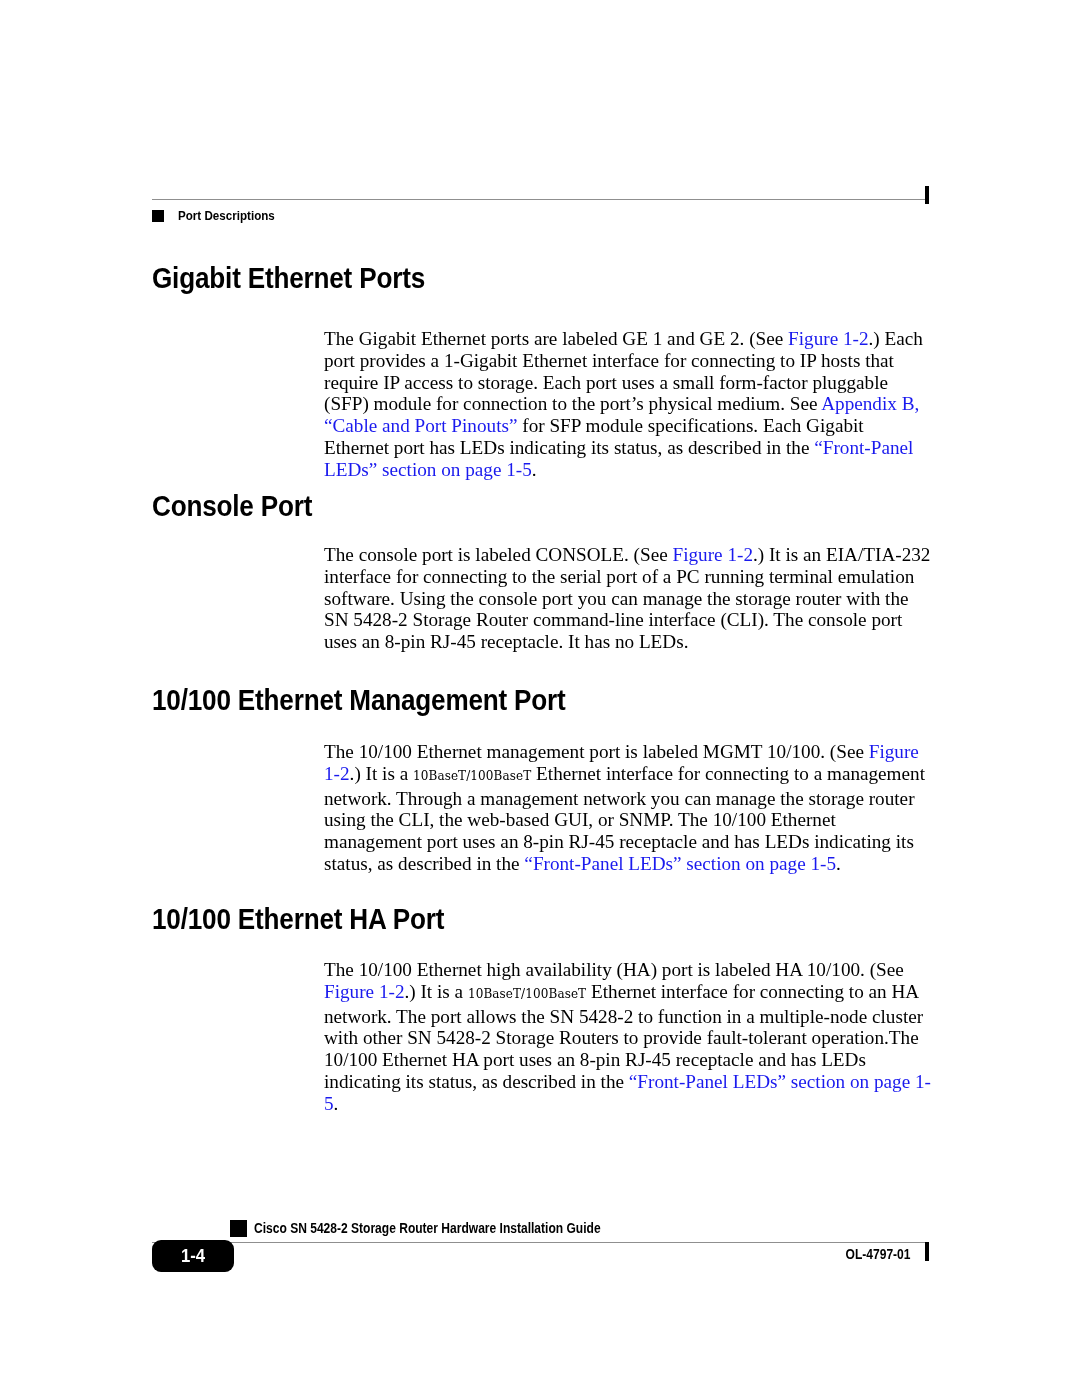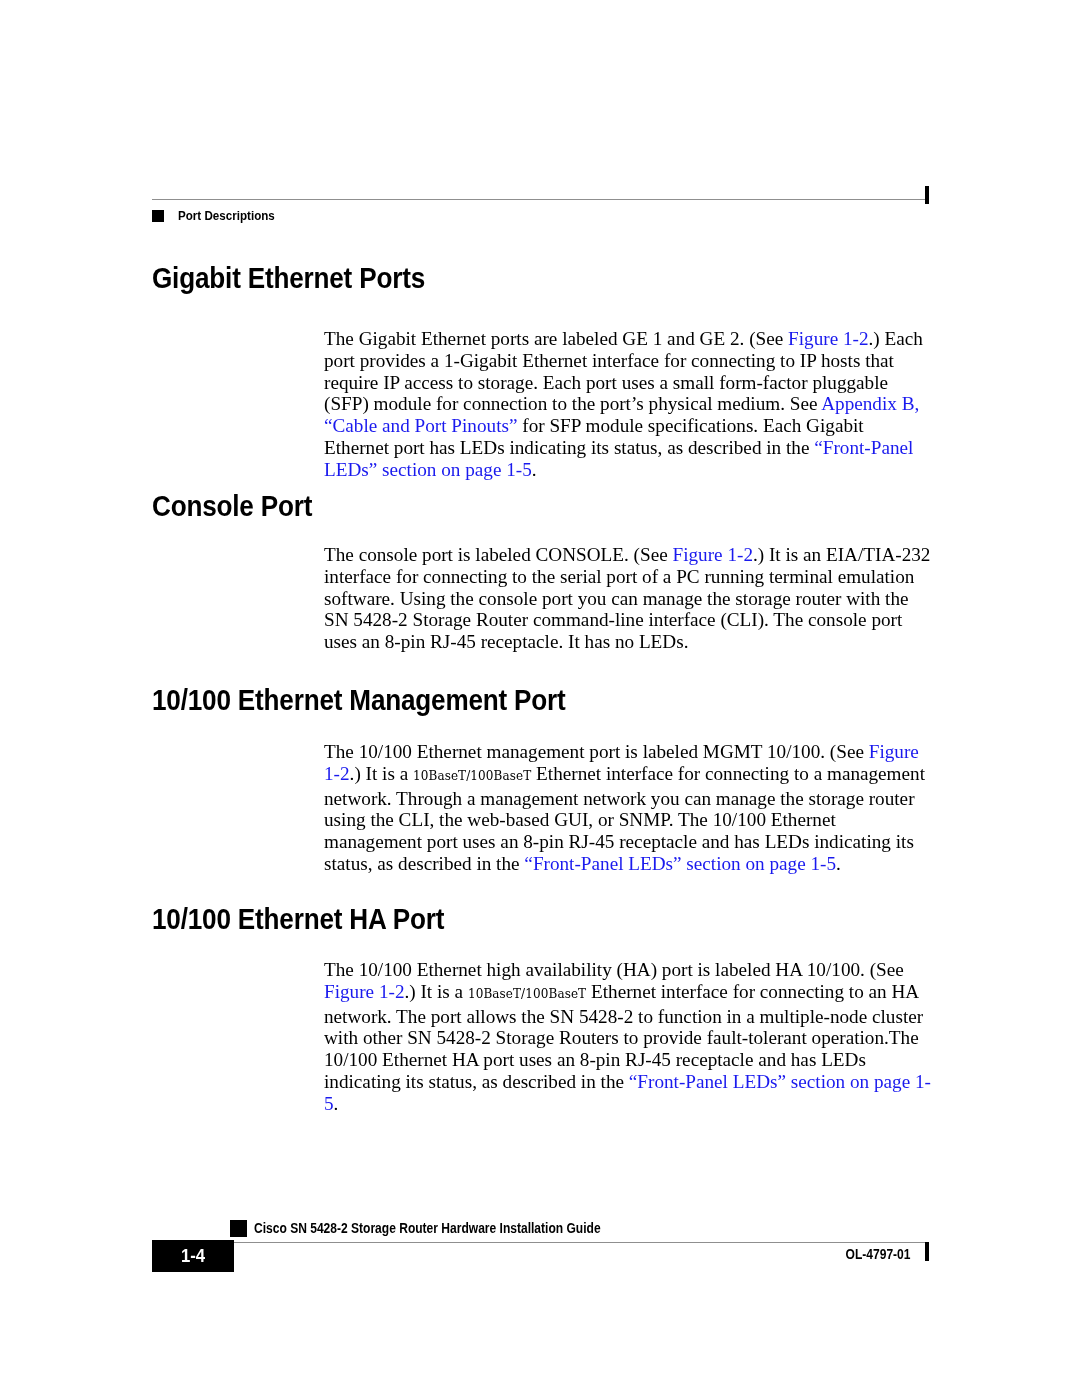--- a/index.html
+++ b/index.html
@@ -169,20 +169,21 @@
     height: 1px;
     background: #8f8f8f;
   }
   .footer-pagebox {
     position: absolute;
     left: 0px;
     top: 20px;
     width: 82px;
     height: 32px;
     background: #000000;
+    border-radius: 9px;
   }
   .footer-pagenum {
     position: absolute;
     left: 0;
     top: 0;
     width: 82px;
     height: 32px;
     line-height: 32px;
     text-align: center;
     color: #ffffff;

